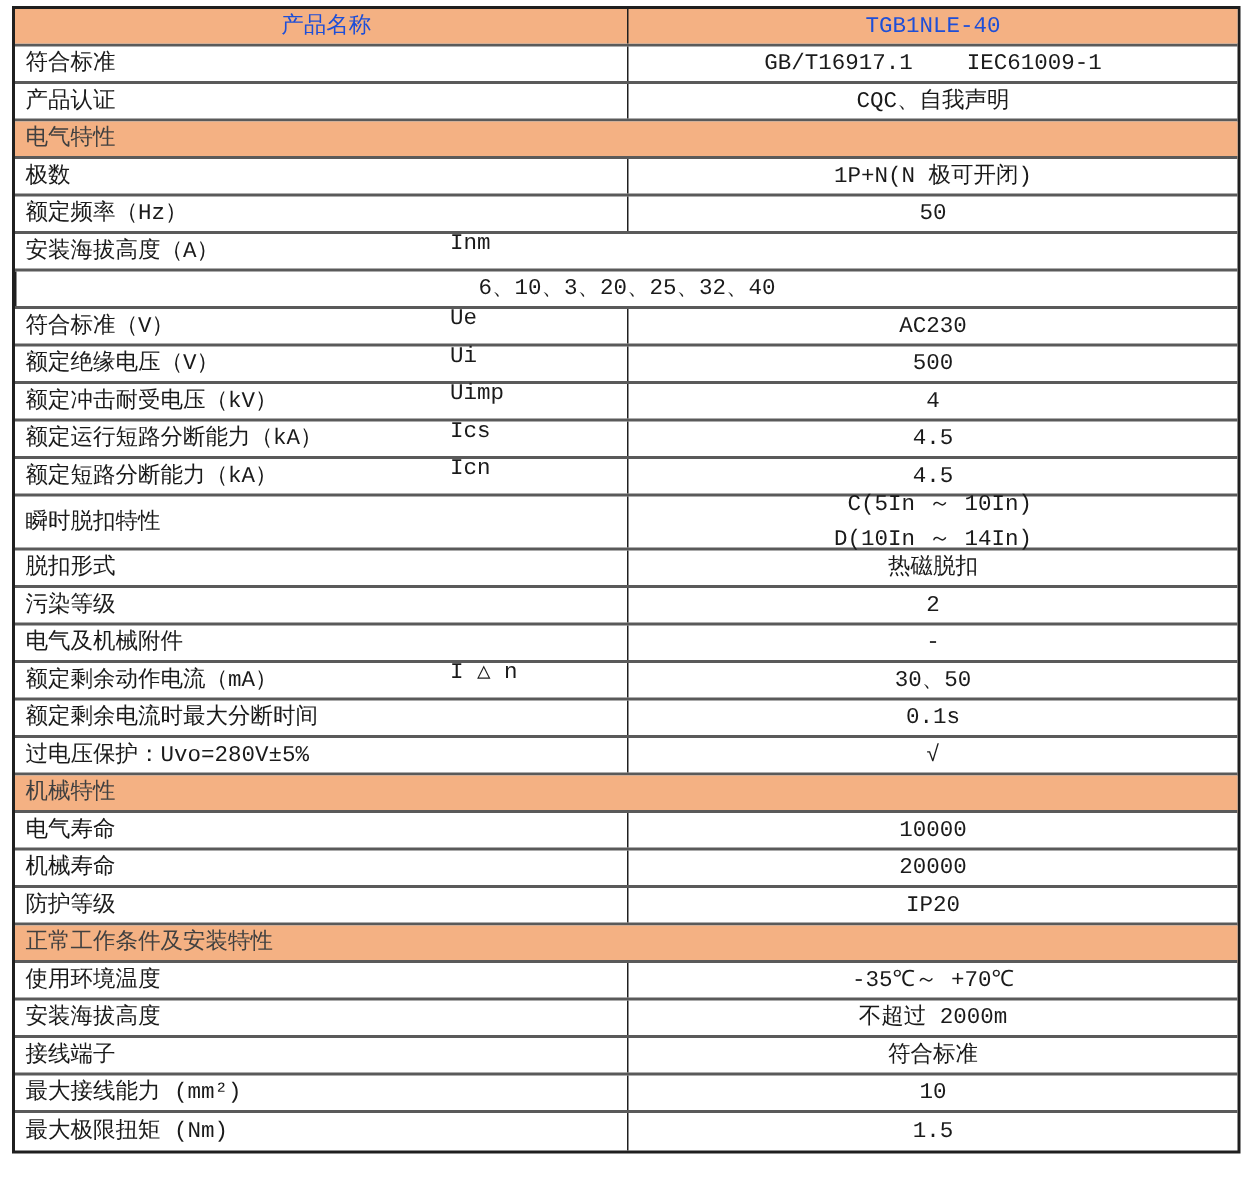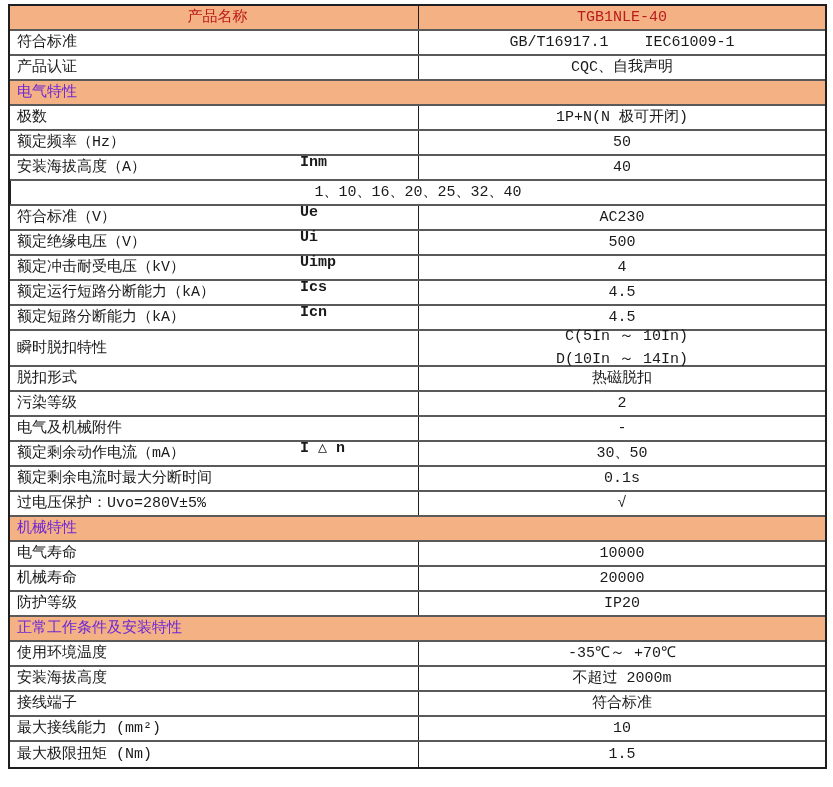--- a/index.html
+++ b/index.html
@@ -39,30 +39,30 @@
   }
   .label, .value, .symbol, .section-label, .hlabel {
     font-size: 15px;
     line-height: 23px;
     white-space: pre-wrap;
   }
   .symbol {
     position: absolute;
     left: 290px;
     top: 0; bottom: 10px;
-    display: flex; align-items: center; font-weight: bold;
+    display: flex; align-items: center;
   }
   .value { text-align: right; }
   .row.header .cell { background: var(--accent-orange, #F4B183); justify-content: center; }
-  .row.header .hlabel { color: #b91c1c; }
+  .row.header .hlabel { color: #1d4ed8; }
   .row.section {
     background: var(--accent-orange, #F4B183);
   }
   .section-label {
-    color: #6d28d9;
+    color: #404040;
     padding-left: 7px;
     display: flex; align-items: center;
     width: 100%;
   }
 </style>
 </head>
 <body>
 
 <div class="spec-table">
   <div class="row header">
@@ -107,27 +107,24 @@
         </div>
         <div class="cell right">
           <span class="value">50</span>
         </div>
       </div>
       <div class="row data">
         <div class="cell left">
           <span class="label">安装海拔高度（A）</span>
           <span class="symbol">Inm</span>
         </div>
-        <div class="cell right">
-          <span class="value">40</span>
-        </div>
-      </div>
-      <div class="row data">
-        <div class="cell right">
-          <span class="value">1、10、16、20、25、32、40</span>
+      </div>
+      <div class="row data">
+        <div class="cell right">
+          <span class="value">6、10、3、20、25、32、40</span>
         </div>
       </div>
       <div class="row data">
         <div class="cell left">
           <span class="label">符合标准（V）</span>
           <span class="symbol">Ue</span>
         </div>
         <div class="cell right">
           <span class="value">AC230</span>
         </div>

